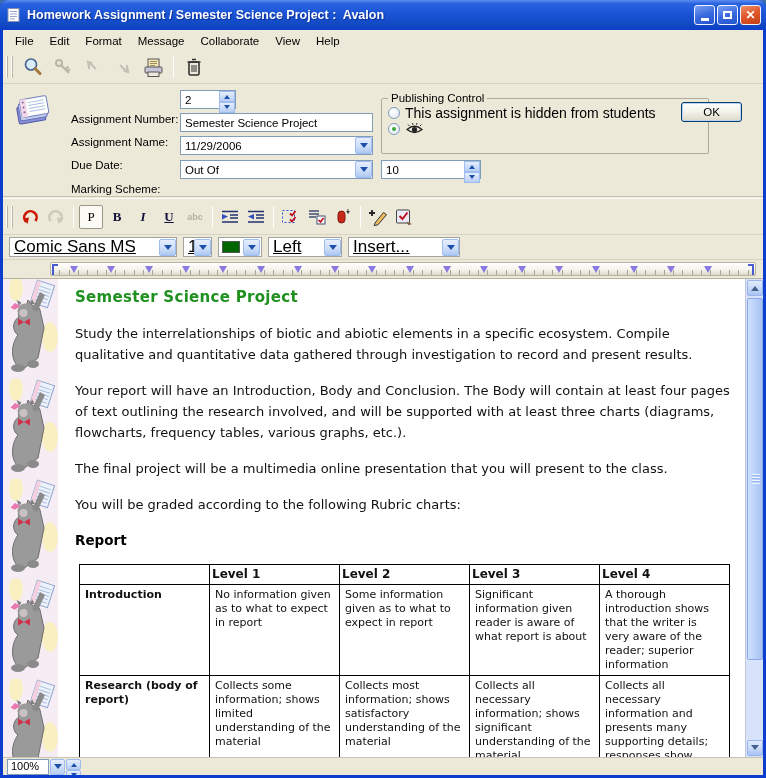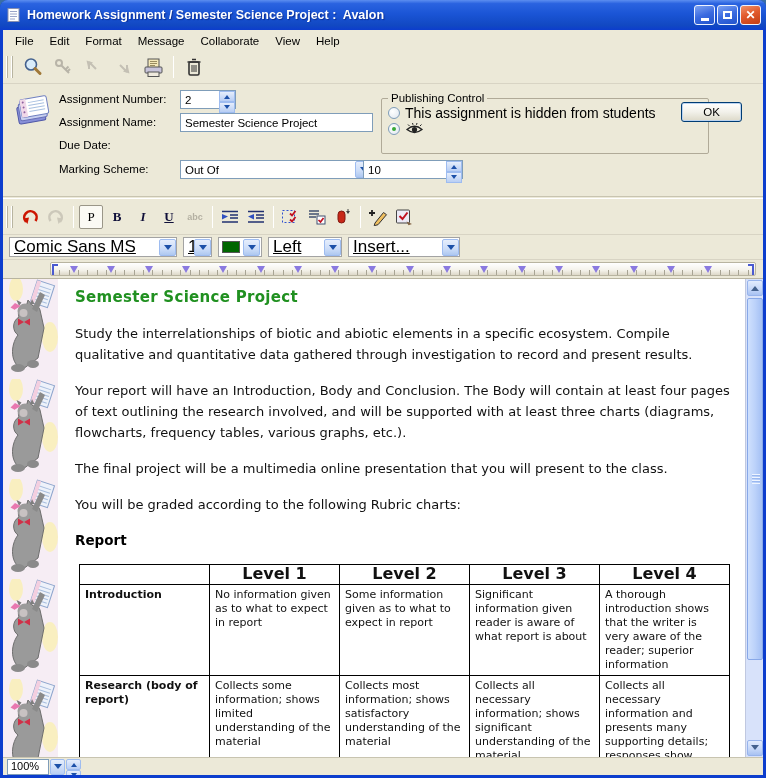--- a/index.html
+++ b/index.html
@@ -30,21 +30,21 @@
 
   .tbar { display:flex; align-items:center; border-bottom:1px solid #d8d4c4; }
   .toolbar { height:33px; padding-left:2px; gap:4px; }
   .grip { width:7px; height:22px; margin:0 3px 0 1px; border-left:1px solid #fff; border-right:1px solid #b8b4a0;
     box-shadow:inset 1px 0 0 #b8b4a0, inset -1px 0 0 #fff; }
   .tb-btn { width:26px; height:26px; display:flex; align-items:center; justify-content:center; border:1px solid transparent; border-radius:2px; }
   .tbsep { width:1px; height:22px; background:#b8b4a0; border-right:1px solid #fff; margin:0 3px; }
 
   
   .formpanel { position:relative; height:112px; font-size:11.5px; }
-  .flabel { position:absolute; left:56px; color:#000; }
+  .flabel { position:absolute; left:68px; color:#000;margin-top:20px; }
   .field { position:absolute; height:19px; background:#fff; border:1px solid #7f9db9; display:flex; align-items:center; font-size:11.5px; }
   .field .val { flex:1; padding:0 4px; overflow:hidden; white-space:nowrap; }
   .combo-btn { width:17px; height:17px; background:linear-gradient(180deg,#e6eefc 0%,#cbdcf8 60%,#aec8f0 100%);
     border:1px solid #9ebcf0; border-radius:2px; display:flex; align-items:center; justify-content:center; }
   .ar-dn { width:0; height:0; border:4px solid transparent; border-top:5px solid #1c50a8; margin-top:4px; }
   .spin { display:flex; flex-direction:column; width:16px; height:17px; }
   .sp { flex:1; background:linear-gradient(180deg,#e6eefc,#b8cef4); border:1px solid #9ebcf0; display:flex; align-items:center; justify-content:center; }
   .tri-up { width:0; height:0; border:3px solid transparent; border-bottom:4px solid #1c50a8; margin-bottom:2px; }
   .tri-dn { width:0; height:0; border:3px solid transparent; border-top:4px solid #1c50a8; margin-top:2px; }
 
@@ -92,21 +92,21 @@
   .docarea { position:relative; height:479px; background:#fff; border-top:1px solid #b8b4a0; }
   .side-strip { position:absolute; left:0; top:0; bottom:0; width:55px; overflow:hidden; background:#f6edf4; }
   .doccontent { position:absolute; left:55px; right:18px; top:0; bottom:0; overflow:hidden; padding:8px 14px 0 17px;
     font-family:"DejaVu Sans",sans-serif; font-size:13px; line-height:21px; color:#111; }
   .doc-heading { color:#209020; font-weight:bold; font-size:15px; letter-spacing:.3px; margin-bottom:15px; }
   .doc-p { margin-bottom:15px; }
   .report-heading { font-weight:bold; font-size:13.5px; margin-bottom:13px; color:#000; }
   table.rubric { border-collapse:collapse; margin-left:4px; table-layout:fixed; width:650px;
     font-size:11px; line-height:14px; font-family:"DejaVu Sans",sans-serif; }
   table.rubric th, table.rubric td { border:1px solid #000; vertical-align:top; }
-  table.rubric th { font-weight:bold; text-align:center; height:20px; padding:2px; font-size:16px; }
+  table.rubric th { font-weight:bold; text-align:left; height:20px; padding:2px; font-size:12px; }
   table.rubric td { padding:3px 5px; }
   td.rowlabel { font-weight:bold;margin-top:16px; }
   tr.r-intro { height:84px; } tr.r-research { height:108px; }
 
   
   .vscroll { position:absolute; right:0; top:0; bottom:0; width:18px; background:#d8e2fa; border-left:1px solid #c0c8e0; }
   .sc-btn { position:absolute; left:1px; width:16px; height:16px; border:1px solid #98b4ec; border-radius:2px;
     background:linear-gradient(180deg,#e2ebfd 0%,#c4d6f8 60%,#a8c2f2 100%); display:flex; align-items:center; justify-content:center; }
   .sc-up { top:1px; } .sc-dn { bottom:1px; }
   .sc-thumb { position:absolute; left:1px; top:19px; height:362px; width:16px; border:1px solid #88a8e8; border-radius:2px;
@@ -235,27 +235,33 @@
               <i class="tri-up"></i>
             </span>
             <span class="sp">
               <i class="tri-dn"></i>
             </span>
           </span>
       </div>
       <div class="field" style="left:177px;top:29px;width:193px;">
         <span class="val">Semester Science Project</span>
       </div>
+      <div class="field" style="left:177px;top:52px;width:193px;">
+        <span class="val">11/29/2006</span>
+        <span class="combo-btn">
+            <span class="ar-dn"></span>
+          </span>
+      </div>
       <div class="field" style="left:177px;top:76px;width:193px;">
         <span class="val">Out Of</span>
         <span class="combo-btn">
             <span class="ar-dn"></span>
           </span>
       </div>
-      <div class="field" style="left:360px;top:76px;width:100px;">
+      <div class="field" style="left:378px;top:76px;width:100px;">
         <span class="val">10</span>
         <span class="spin">
             <span class="sp">
               <i class="tri-up"></i>
             </span>
             <span class="sp">
               <i class="tri-dn"></i>
             </span>
           </span>
       </div>

